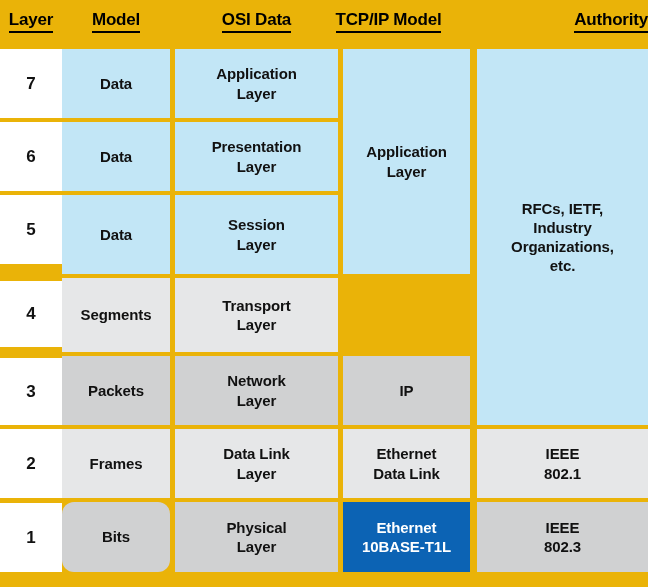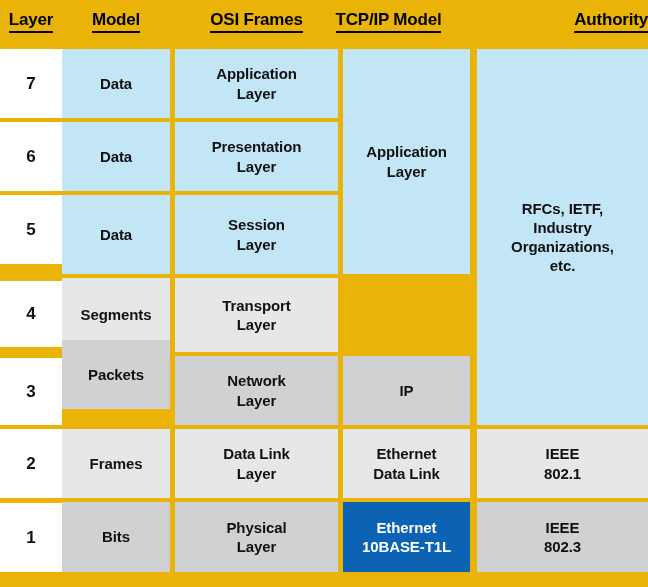--- a/index.html
+++ b/index.html
@@ -85,40 +85,40 @@
   .c-auth  { left: 477px; width: 171px; }
 </style>
 </head>
 <body>
 
 <div id="osi-table">
 
   <div class="header-row">
     <div class="col-head head-layer"><span>Layer</span></div>
     <div class="col-head head-type"><span>Model</span></div>
-    <div class="col-head head-osi"><span>OSI Frames</span></div>
+    <div class="col-head head-osi"><span>OSI Data</span></div>
     <div class="col-head head-tcpip"><span>TCP/IP Model</span></div>
     <div class="col-head head-auth"><span>Authority</span></div>
   </div>
 
   <div class="cell cell-layer c-layer" style="top:49px;  height:69px;">7</div>
   <div class="cell cell-layer c-layer" style="top:122px; height:69px;">6</div>
   <div class="cell cell-layer c-layer" style="top:195px; height:69px;">5</div>
   <div class="cell cell-layer c-layer" style="top:281px; height:66px;">4</div>
   <div class="cell cell-layer c-layer" style="top:358px; height:67px;">3</div>
   <div class="cell cell-layer c-layer" style="top:429px; height:69px;">2</div>
   <div class="cell cell-layer c-layer" style="top:503px; height:69px;">1</div>
 
   <div class="cell c-type bg-blue" style="top:49px;  height:69px;">Data</div>
   <div class="cell c-type bg-blue" style="top:122px; height:69px;">Data</div>
   <div class="cell c-type bg-blue" style="top:195px; height:79px;">Data</div>
   <div class="cell c-type bg-gray-l" style="top:278px; height:74px;">Segments</div>
-  <div class="cell c-type bg-gray-d" style="top:340px; height:69px;">Packets</div>
+  <div class="cell c-type bg-gray-d" style="top:356px; height:69px;">Packets</div>
   <div class="cell c-type bg-gray-l" style="top:429px; height:69px;">Frames</div>
-  <div class="cell c-type bg-gray-d" style="top:502px; height:70px;">Bits</div>
+  <div class="cell c-type bg-gray-d" style="top:502px; height:70px;border-radius:12px;">Bits</div>
 
   <div class="cell c-osi bg-blue" style="top:49px;  height:69px;">Application<br>Layer</div>
   <div class="cell c-osi bg-blue" style="top:122px; height:69px;">Presentation<br>Layer</div>
   <div class="cell c-osi bg-blue" style="top:195px; height:79px;">Session<br>Layer</div>
   <div class="cell c-osi bg-gray-l" style="top:278px; height:74px;">Transport<br>Layer</div>
   <div class="cell c-osi bg-gray-d" style="top:356px; height:69px;">Network<br>Layer</div>
   <div class="cell c-osi bg-gray-l" style="top:429px; height:69px;">Data Link<br>Layer</div>
   <div class="cell c-osi bg-gray-d" style="top:502px; height:70px;">Physical<br>Layer</div>
 
   <div class="cell c-tcp bg-blue" style="top:49px;  height:225px;">Application<br>Layer</div>

